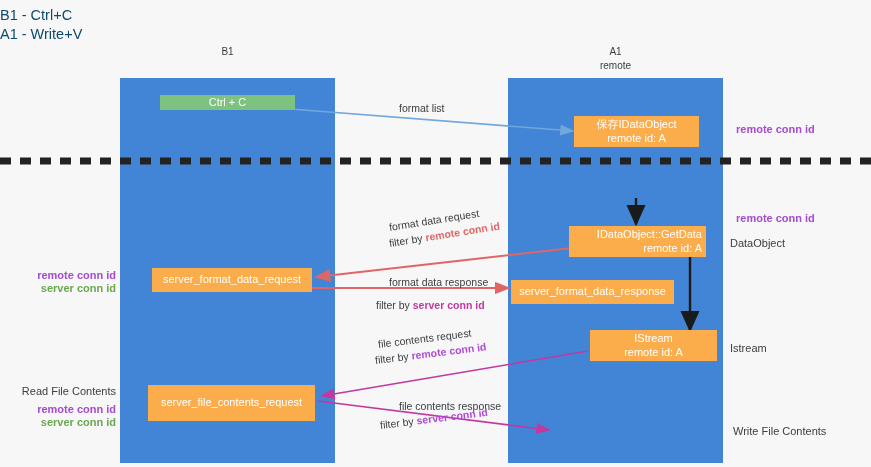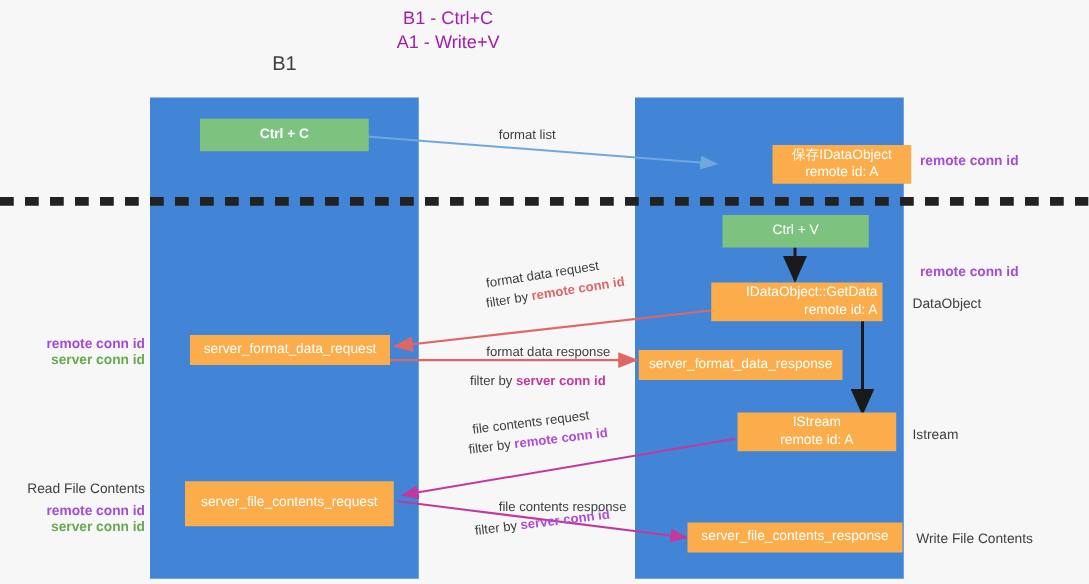--- a/index.html
+++ b/index.html
@@ -31,29 +31,29 @@
     background: #4285d6;
   }
   .lane-b1 { left: 120px; top: 78px; width: 215px; height: 385px; }
   .lane-a1 { left: 508px; top: 78px; width: 215px; height: 385px; }
 
   .title {
     position: absolute;
     left: 0;
     top: 6px;
     width: 717px;
+    text-align: left;
+    font-size: 14.5px;
+    color: #0c4a6e;
+    line-height: 19px;
+  }
+  .col-head {
+    position: absolute;
     text-align: center;
-    font-size: 14.5px;
-    color: #a21caf;
-    line-height: 19px;
-  }
-  .col-head {
-    position: absolute;
-    text-align: center;
-    font-size: 16px;
+    font-size: 10px;
     color: #3c4043;
     line-height: 14px;
   }
   .col-head-b1 { left: 120px; top: 45px; width: 215px; }
   .col-head-a1 { left: 508px; top: 45px; width: 215px; }
 
   .box {
     position: absolute;
     box-sizing: border-box;
     display: flex;
@@ -102,20 +102,24 @@
   <div class="lane lane-a1"></div>
 
   <div class="title">
     <div>B1 - Ctrl+C</div>
     <div>A1 - Write+V</div>
   </div>
 
   <div class="col-head col-head-b1">
     <div>B1</div>
   </div>
+  <div class="col-head col-head-a1">
+    <div>A1</div>
+    <div>remote</div>
+  </div>
 
   <svg class="layer" viewBox="0 0 871 467">
     <defs>
       <marker id="ar-blue" markerWidth="9" markerHeight="7" refX="8" refY="3.5" orient="auto">
         <polygon points="0 0, 9 3.5, 0 7" fill="#6fa8dc"></polygon>
       </marker>
       <marker id="ar-red" markerWidth="9" markerHeight="7" refX="8" refY="3.5" orient="auto">
         <polygon points="0 0, 9 3.5, 0 7" fill="#e06666"></polygon>
       </marker>
       <marker id="ar-mag" markerWidth="9" markerHeight="7" refX="8" refY="3.5" orient="auto">
@@ -136,32 +140,29 @@
 
     <line x1="690" y1="256" x2="690" y2="330" stroke="#1a1a1a" stroke-width="2.4" marker-end="url(#ar-black)"></line>
 
     <line x1="588" y1="351" x2="322" y2="396" stroke="#c2389f" stroke-width="1.6" marker-end="url(#ar-mag)"></line>
 
     <line x1="318" y1="401" x2="549" y2="430" stroke="#c2389f" stroke-width="1.6" marker-end="url(#ar-mag)"></line>
 
     <line x1="0" y1="161" x2="871" y2="161" stroke="#222222" stroke-width="7" stroke-dasharray="11 9"></line>
   </svg>
 
-  <div class="box green" style="left:160px; top:95px; width:135px; height:26px;font-weight:bold;">
+  <div class="box green" style="left:160px; top:95px; width:135px; height:15px;">
     <span>Ctrl + C</span>
   </div>
 
-  <div class="box orange" style="left:574px; top:116px; width:111px; height:31px;margin-left:44px;">
+  <div class="box orange" style="left:574px; top:116px; width:125px; height:31px;">
     <span>保存IDataObject</span>
     <span>remote id: A</span>
   </div>
 
-  <div class="box green" style="left:578px; top:172px; width:117px; height:26px;">
-    <span>Ctrl + V</span>
-  </div>
 
   <div class="box orange" style="left:569px; top:226px; width:137px; height:31px;align-items:flex-end;">
     <span>IDataObject::GetData</span>
     <span>remote id: A</span>
   </div>
 
   <div class="box orange" style="left:511px; top:280px; width:163px; height:24px;">
     <span>server_format_data_response</span>
   </div>
 
@@ -171,23 +172,20 @@
 
   <div class="box orange" style="left:590px; top:330px; width:127px; height:31px;">
     <span>IStream</span>
     <span>remote id: A</span>
   </div>
 
   <div class="box orange" style="left:148px; top:385px; width:167px; height:36px;">
     <span>server_file_contents_request</span>
   </div>
 
-  <div class="box orange" style="left:550px; top:418px; width:172px; height:24px;">
-    <span>server_file_contents_response</span>
-  </div>
 
   <div class="flow-label" style="left:399px; top:101px;">
     <span>format list</span>
   </div>
 
   <div class="flow-label rot-up" style="left:389px; top:220px;">
     <span>format data request</span>
   </div>
   <div class="flow-label rot-up" style="left:389px; top:236px;">
     <span>filter by </span><b class="red">remote conn id</b>

